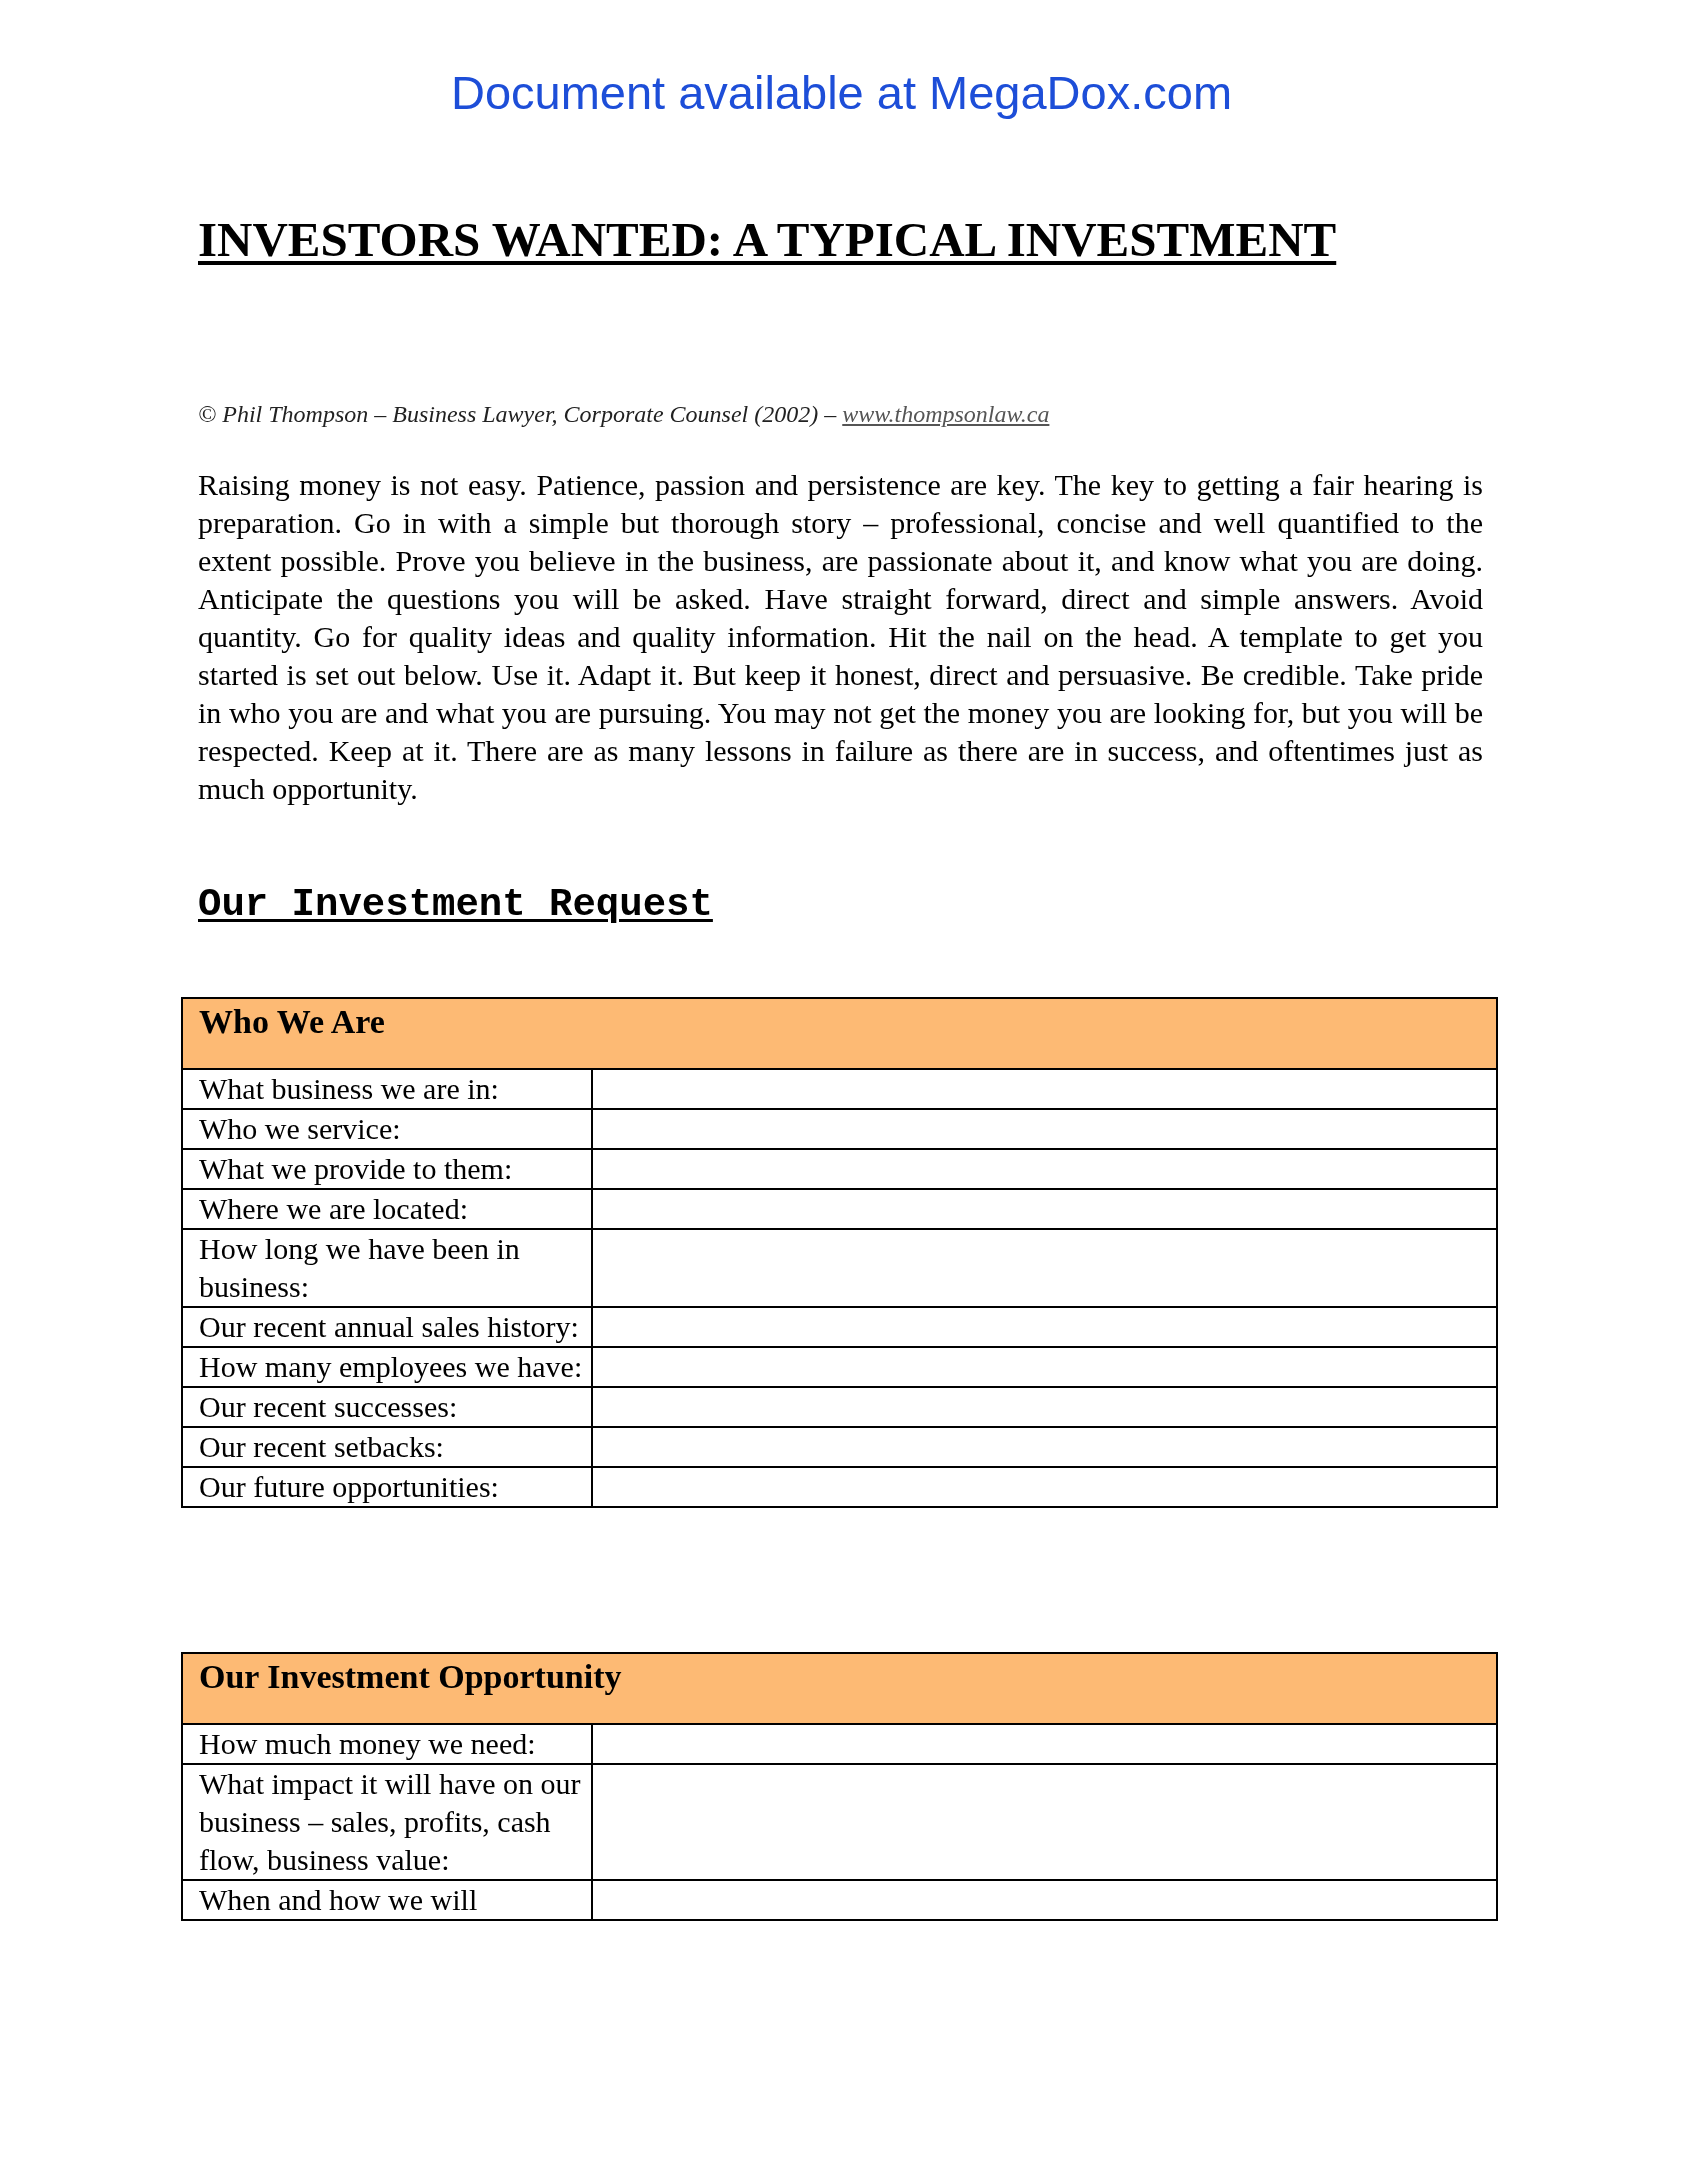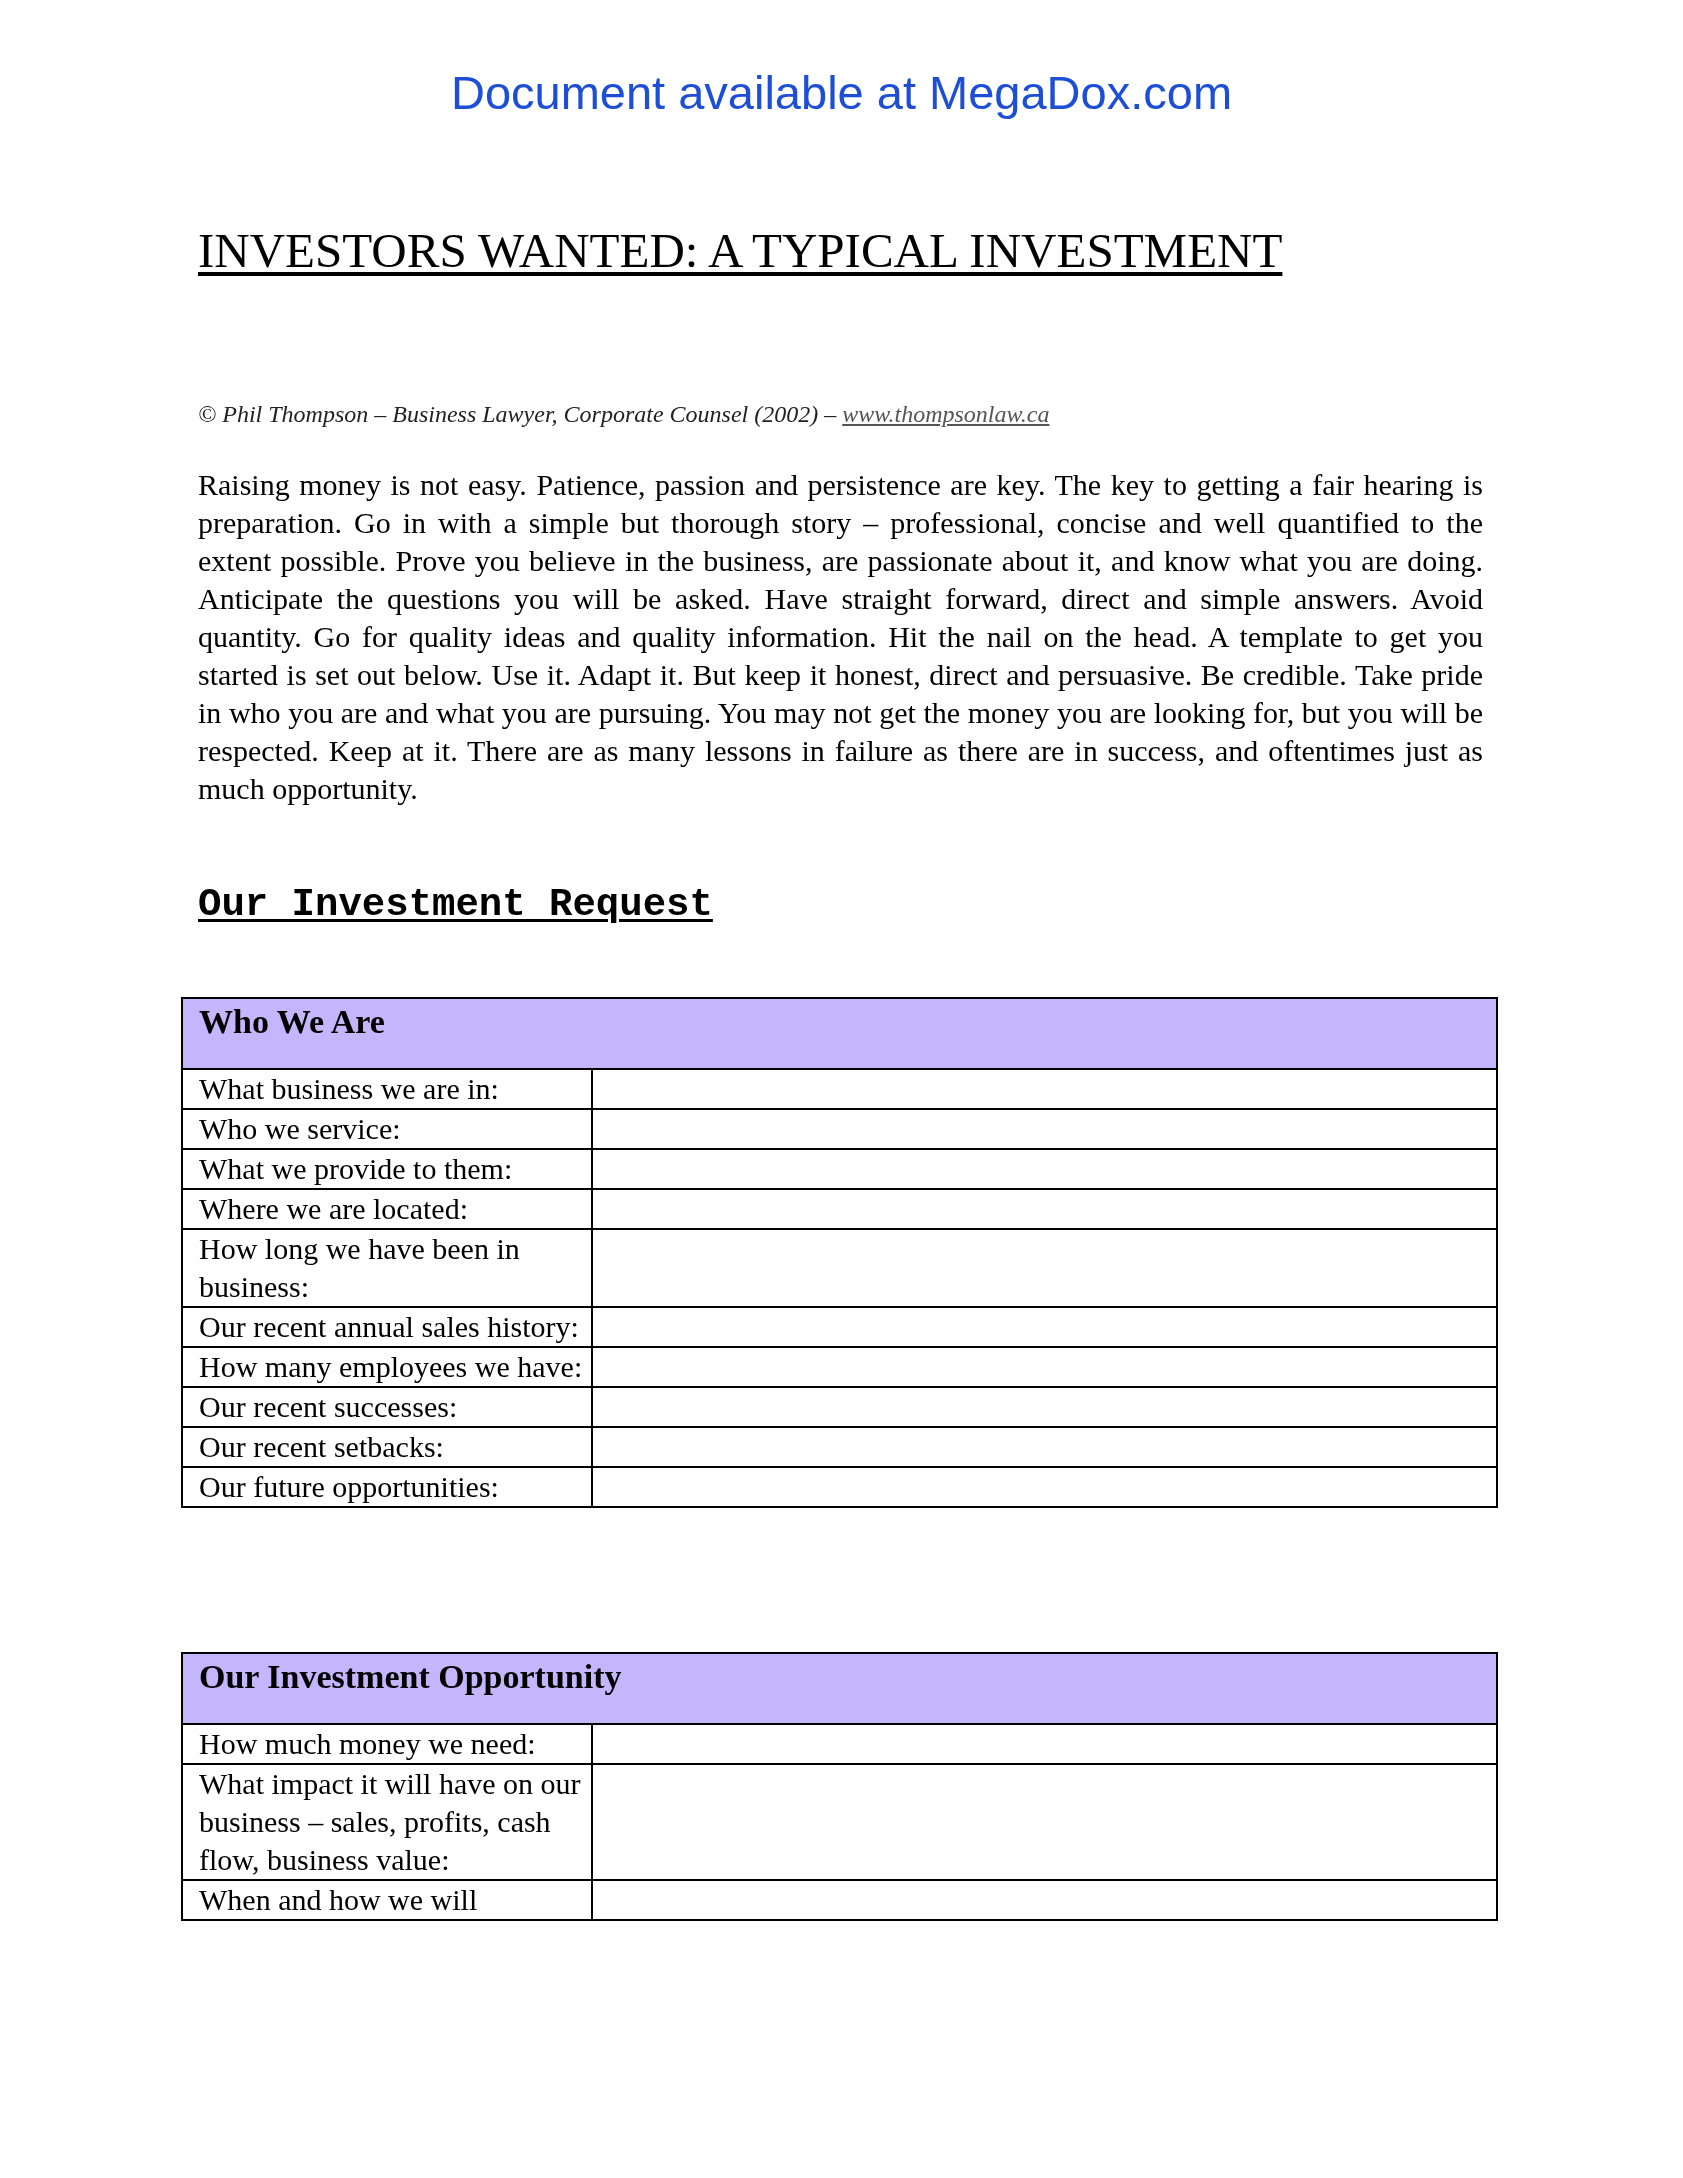--- a/index.html
+++ b/index.html
@@ -1,26 +1,26 @@
 <!DOCTYPE html>
 <html><head>
 <meta charset="utf-8">
 <style>
   html, body { margin: 0; padding: 0; background: #ffffff; }
   body { width: 1683px; height: 2178px; position: relative; overflow: hidden; font-family: "Liberation Serif", serif; color: #000; }
   .watermark { position: absolute; left: 0; width: 1683px; top: 65px; text-align: center; font-family: "Liberation Sans", sans-serif; font-size: 47px; color: #1d4ed8; }
-  .title { position: absolute; left: 198px; top: 222px; width: 1287px; font-weight: normal; font-size: 49px; line-height: 58px; }
+  .title { position: absolute; left: 198px; top: 211px; width: 1287px; font-weight: bold; font-size: 49px; line-height: 58px; }
   .title span { display: block; text-decoration: underline; text-decoration-thickness: 4px; text-underline-offset: 5px; }
   .copyright { position: absolute; left: 198px; top: 401px; font-style: italic; font-size: 24px; color: #222; }
   .copyright a { color: #555; text-decoration: underline; margin-top: 23px; }
   .intro { position: absolute; left: 198px; top: 466px; width: 1285px; font-size: 30px; line-height: 38px; text-align: justify; }
   .section-heading { position: absolute; left: 198px; top: 883px; font-size: 39px; font-weight: bold; text-decoration: underline; text-decoration-thickness: 3px; text-underline-offset: 4px; font-family: Liberation Mono, monospace; }
   table.form { position: absolute; left: 181px; width: 1317px; border-collapse: collapse; font-size: 30px; }
   table.form td { border: 2.5px solid #000; padding: 0 0 0 16px; vertical-align: top; line-height: 38px; }
-  table.form td.hdr { background: #c4b5fd; font-weight: bold; font-size: 34px; height: 69px; padding-top: 0; line-height: 46px; }
+  table.form td.hdr { background: #fdba74; font-weight: bold; font-size: 34px; height: 69px; padding-top: 0; line-height: 46px; }
   table.form td.label { width: 392px; border-radius: 16px; }
   table.form td.value { padding: 0; }
   #t1 { top: 997px; }
   #t2 { top: 1652px; }
 </style>
 </head>
 <body>
 
 <div class="watermark">Document available at MegaDox.com</div>
 

